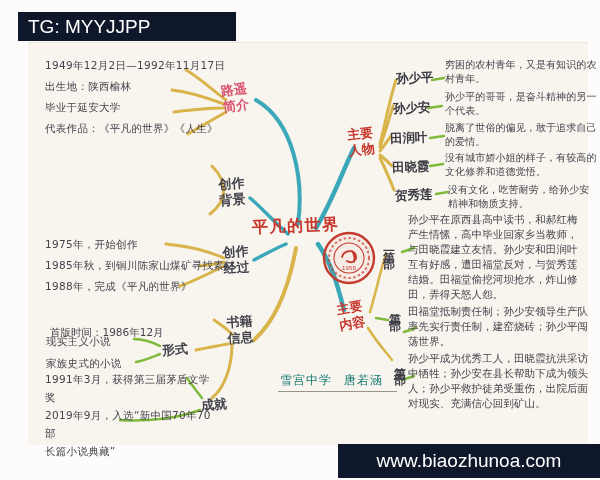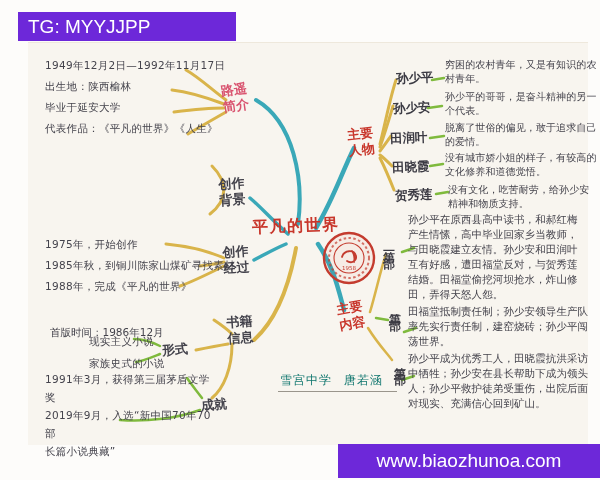--- a/index.html
+++ b/index.html
@@ -20,21 +20,21 @@
   .sublabel{position:absolute;font-size:13px;font-weight:bold;color:#44434c;}
   .char-name{position:absolute;font-size:12.5px;font-weight:bold;color:#3c3b44;
              transform:rotate(-2deg);}
   .part-name{position:absolute;font-size:12px;font-weight:bold;color:#3c3b44;
              writing-mode:vertical-rl;letter-spacing:3px;}
   #center-title{position:absolute;left:252px;top:216px;font-size:16px;font-weight:bold;
                 color:#c8362b;letter-spacing:1.5px;transform:rotate(-2deg);}
   #signature{position:absolute;left:278px;top:372px;font-size:12px;color:#0f766e;
              border-bottom:1px solid #9a958c;padding:0 14px 2px 2px;letter-spacing:1px;}
   #signature .school{margin-right:12px;}
-  .wm{position:absolute;background:#6d28d9;color:#ffffff;
+  .wm{position:absolute;background:#0f172a;color:#ffffff;
       font-family:"Liberation Sans",sans-serif;display:flex;align-items:center;}
   #wm-top{left:18px;top:12px;width:208px;height:29px;font-size:19px;padding-left:10px;}
   #wm-bottom{left:338px;top:444px;width:262px;height:34px;font-size:19px;justify-content:center;}
 </style>
 </head>
 <body>
 
 <div id="stage">
   <div id="paper"></div>
 
@@ -113,21 +113,21 @@
   <div class="blabel" style="left:223px;top:244px;transform:rotate(-4deg);">创作
 经过</div>
   <div class="txt lines" style="left:45px;top:234px;width:215px;">1975年，开始创作
 1985年秋，到铜川陈家山煤矿寻找素材
 1988年，完成《平凡的世界》</div>
 
   <div class="blabel" style="left:227px;top:314px;transform:rotate(-4deg);">书籍
 信息</div>
   <div class="txt" style="left:50px;top:314px;font-size:10.5px;margin-top:12px;">首版时间：1986年12月</div>
   <div class="sublabel" style="left:162px;top:341px;transform:rotate(-5deg);">形式</div>
-  <div class="txt lines" style="left:46px;top:330px;width:120px;line-height:22px;margin-left:43px;">现实主义小说
+  <div class="txt lines" style="left:46px;top:330px;width:120px;line-height:22px;">现实主义小说
 家族史式的小说</div>
   <div class="sublabel" style="left:201px;top:396px;transform:rotate(-5deg);">成就</div>
   <div class="txt lines" style="left:45px;top:370px;width:175px;line-height:18px;">1991年3月，获得第三届茅盾文学奖
 2019年9月，入选“新中国70年70部
 长篇小说典藏”</div>
 
   <div class="blabel red" style="left:348px;top:126px;transform:rotate(-6deg);">主要
 人物</div>
 
   <div class="char-name" style="left:396px;top:70px;">孙少平</div>

